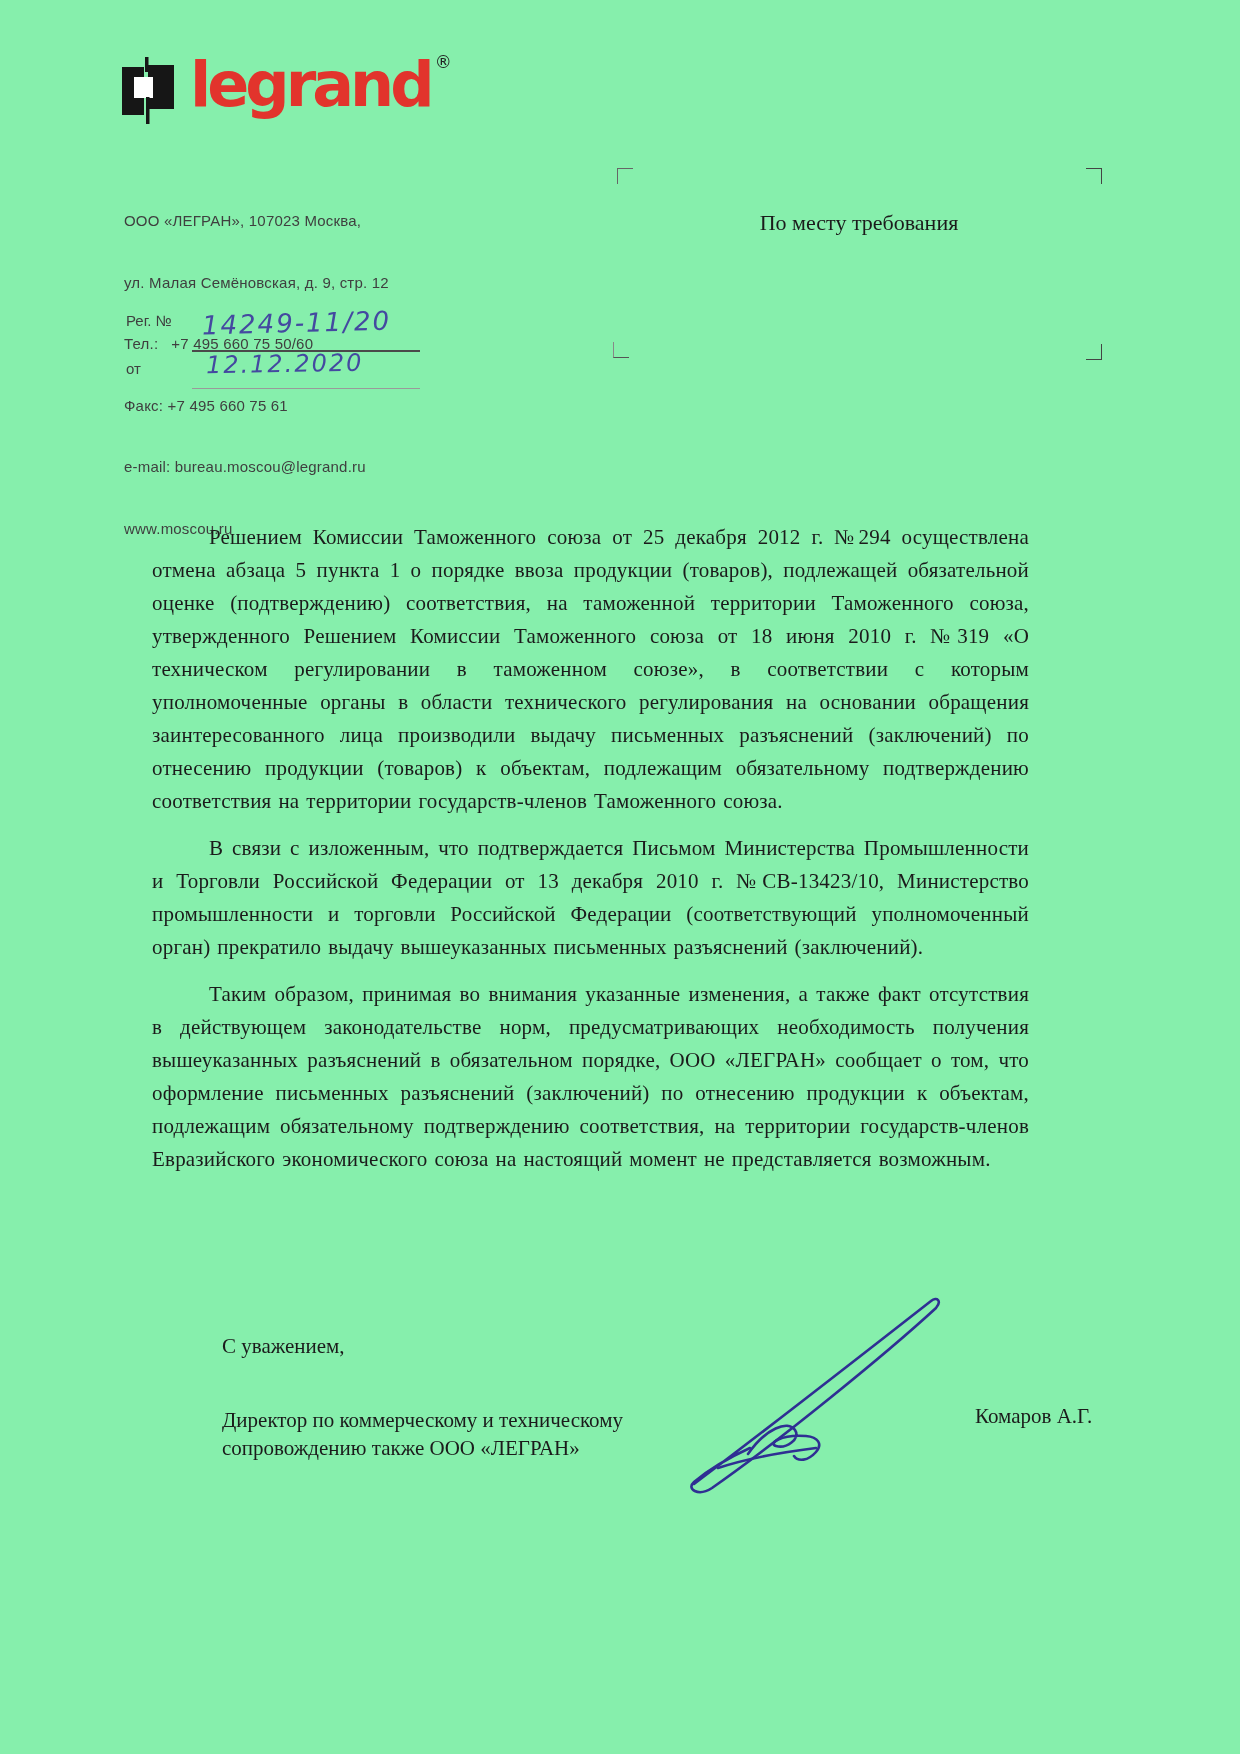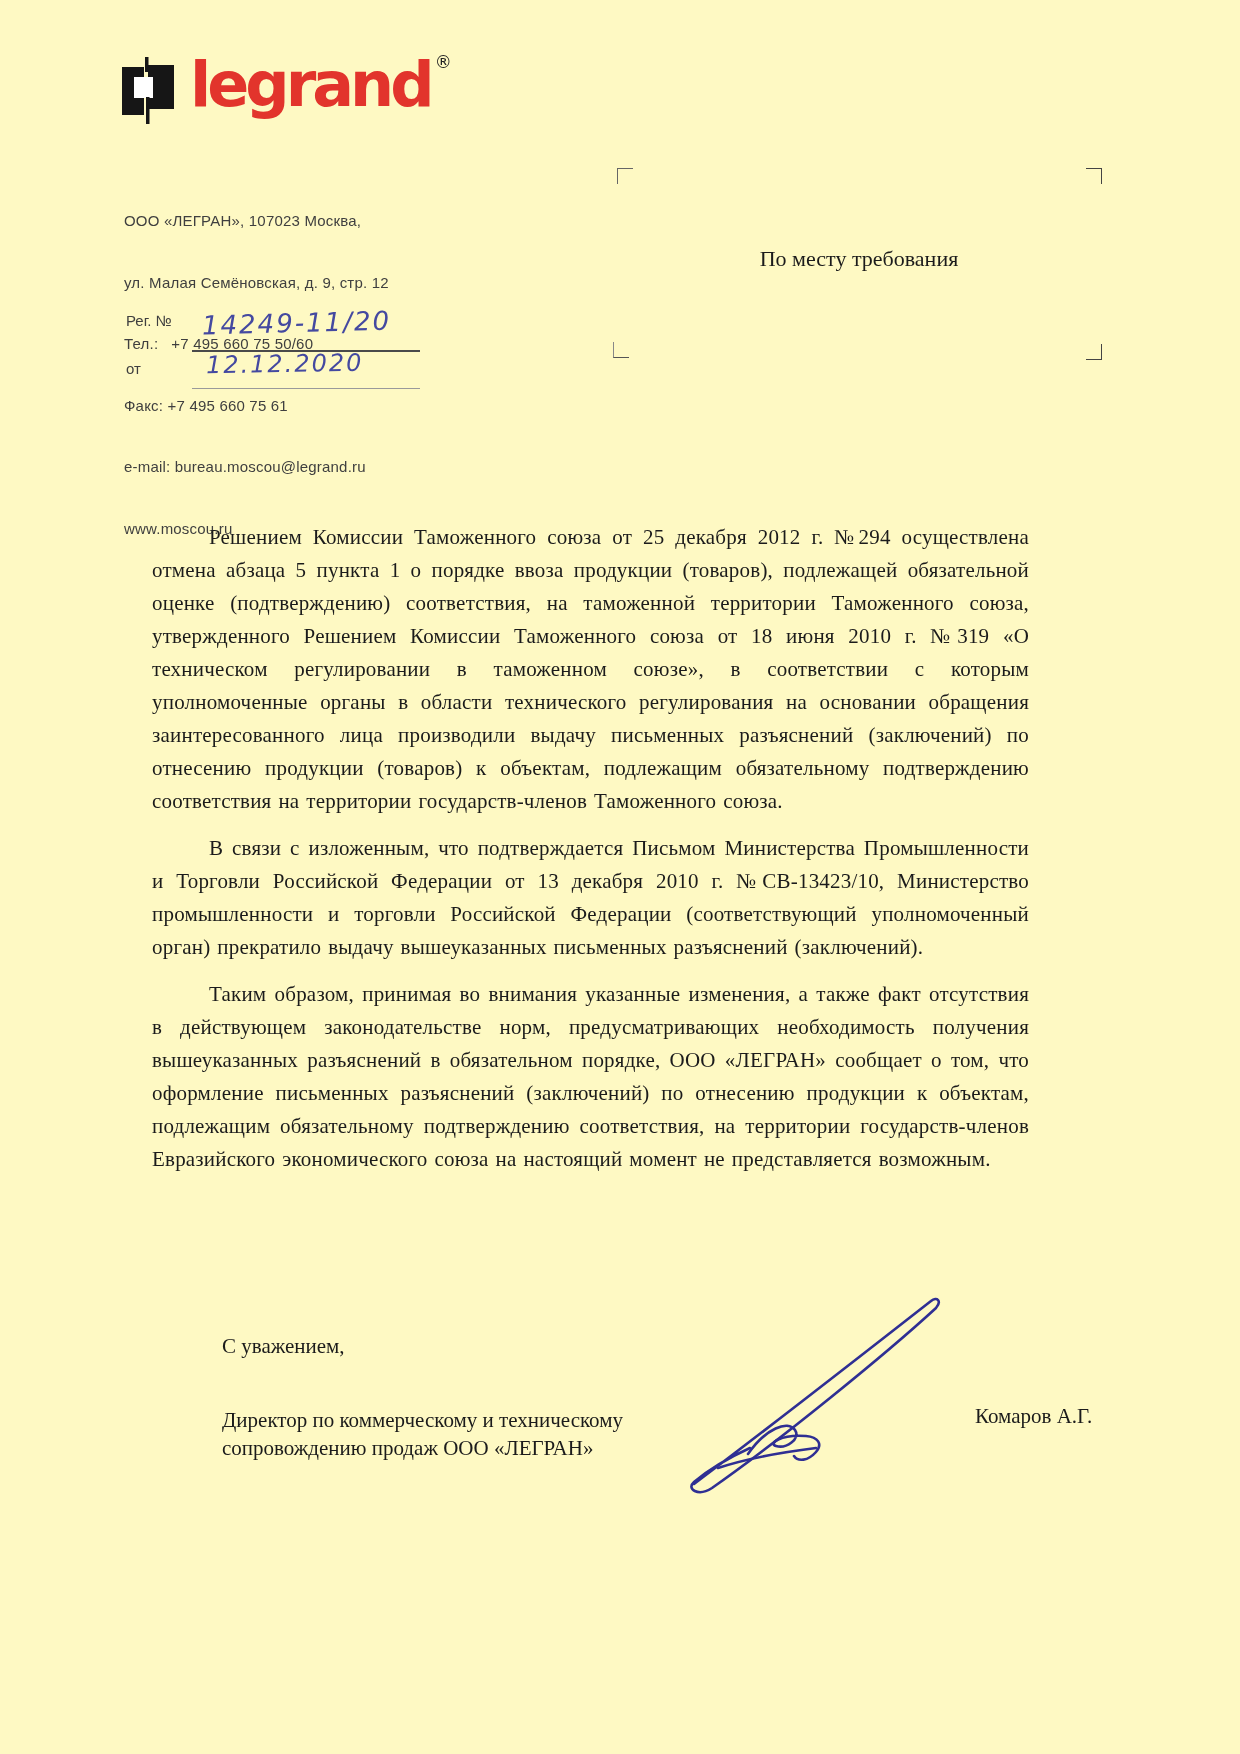--- a/index.html
+++ b/index.html
@@ -1,17 +1,17 @@
 <!DOCTYPE html>
 <html><head>
 <meta charset="utf-8">
 <style>
   html,body{margin:0;padding:0;background:#ffffff;}
   .page{
-    position:relative;width:1240px;height:1754px;background:#fef9c3;
+    position:relative;width:1240px;height:1754px;background:#86efac;
     font-family:"Liberation Serif",serif;color:#1b1b1b;overflow:hidden;
   }
   
   .logo{position:absolute;left:122px;top:52px;display:flex;align-items:flex-start;}
   .logo-mark{width:52px;height:70px;margin-top:4px;}
   .logo-word{
     font-family:"DejaVu Sans",sans-serif;font-weight:800;font-size:62px;line-height:1;
     letter-spacing:-4px;color:#e2342c;margin-left:16px;margin-top:2px;
   }
   .logo-reg{
@@ -38,21 +38,21 @@
   .line-reg{left:192px;top:350px;width:228px;border-bottom:2px solid #4a4a4a;}
   .line-date{left:192px;top:388px;width:228px;border-bottom:1.5px solid #9a9a9a;}
   
   .corner{position:absolute;width:15px;height:15px;}
   .c-tl{left:617px;top:168px;border-left:1.5px solid #666;border-top:1.5px solid #666;}
   .c-tr{left:1086px;top:168px;border-right:1.5px solid #444;border-top:1.5px solid #444;}
   .c-bl{left:613px;top:342px;border-left:1.5px solid #888;border-bottom:1.5px solid #555;}
   .c-br{left:1086px;top:344px;border-right:1.5px solid #444;border-bottom:1.5px solid #444;}
   .recipient{
     position:absolute;left:617px;top:210px;width:484px;text-align:center;
-    font-size:22px;color:#1b1b1b;margin-top:36px;
+    font-size:22px;color:#1b1b1b;
   }
   
   .letter-title{
     position:absolute;left:152px;top:468px;width:877px;text-align:center;font-size:22px;
   }
   .letter-body{position:absolute;left:152px;top:521px;width:877px;}
   .letter-body p{
     margin:0 0 14px 0;text-align:justify;text-indent:57px;
     font-size:21px;line-height:33px;word-spacing:1.5px;letter-spacing:0.2px;
   }
@@ -106,21 +106,21 @@
   <div class="letter-body">
     <p>Решением Комиссии Таможенного союза от 25 декабря 2012 г. №294 осуществлена отмена абзаца 5 пункта 1 о порядке ввоза продукции (товаров), подлежащей обязательной оценке (подтверждению) соответствия, на таможенной территории Таможенного союза, утвержденного Решением Комиссии Таможенного союза от 18 июня 2010 г. №319 «О техническом регулировании в таможенном союзе», в соответствии с которым уполномоченные органы в области технического регулирования на основании обращения заинтересованного лица производили выдачу письменных разъяснений (заключений) по отнесению продукции (товаров) к объектам, подлежащим обязательному подтверждению соответствия на территории государств-членов Таможенного союза.</p>
     <p>В связи с изложенным, что подтверждается Письмом Министерства Промышленности и Торговли Российской Федерации от 13 декабря 2010 г. №СВ-13423/10, Министерство промышленности и торговли Российской Федерации (соответствующий уполномоченный орган) прекратило выдачу вышеуказанных письменных разъяснений (заключений).</p>
     <p>Таким образом, принимая во внимания указанные изменения, а также факт отсутствия в действующем законодательстве норм, предусматривающих необходимость получения вышеуказанных разъяснений в обязательном порядке, ООО «ЛЕГРАН» сообщает о том, что оформление письменных разъяснений (заключений) по отнесению продукции к объектам, подлежащим обязательному подтверждению соответствия, на территории государств-членов Евразийского экономического союза на настоящий момент не представляется возможным.</p>
   </div>
 
   <div class="salutation">С уважением,</div>
 
   <div class="position">
     <div>Директор по коммерческому и техническому</div>
-    <div>сопровождению продаж ООО «ЛЕГРАН»</div>
+    <div>сопровождению также ООО «ЛЕГРАН»</div>
   </div>
 
   <svg class="signature" viewBox="0 0 312 216">
     <g fill="none" stroke="#2f2f93" stroke-width="2.6" stroke-linecap="round">
       <path d="M46,198 C110,150 228,58 283,15 C289,10 294,15 288,22 C238,68 130,156 64,202 C50,211 38,203 46,196 C58,186 80,172 102,162"></path>
       <path d="M100,168 C118,142 140,134 147,144 C153,153 138,163 128,160 C120,158 132,148 158,150 C170,151 175,158 168,166 C160,175 150,176 146,170"></path>
       <path d="M70,182 C100,172 136,166 168,162"></path>
     </g>
   </svg>
 

